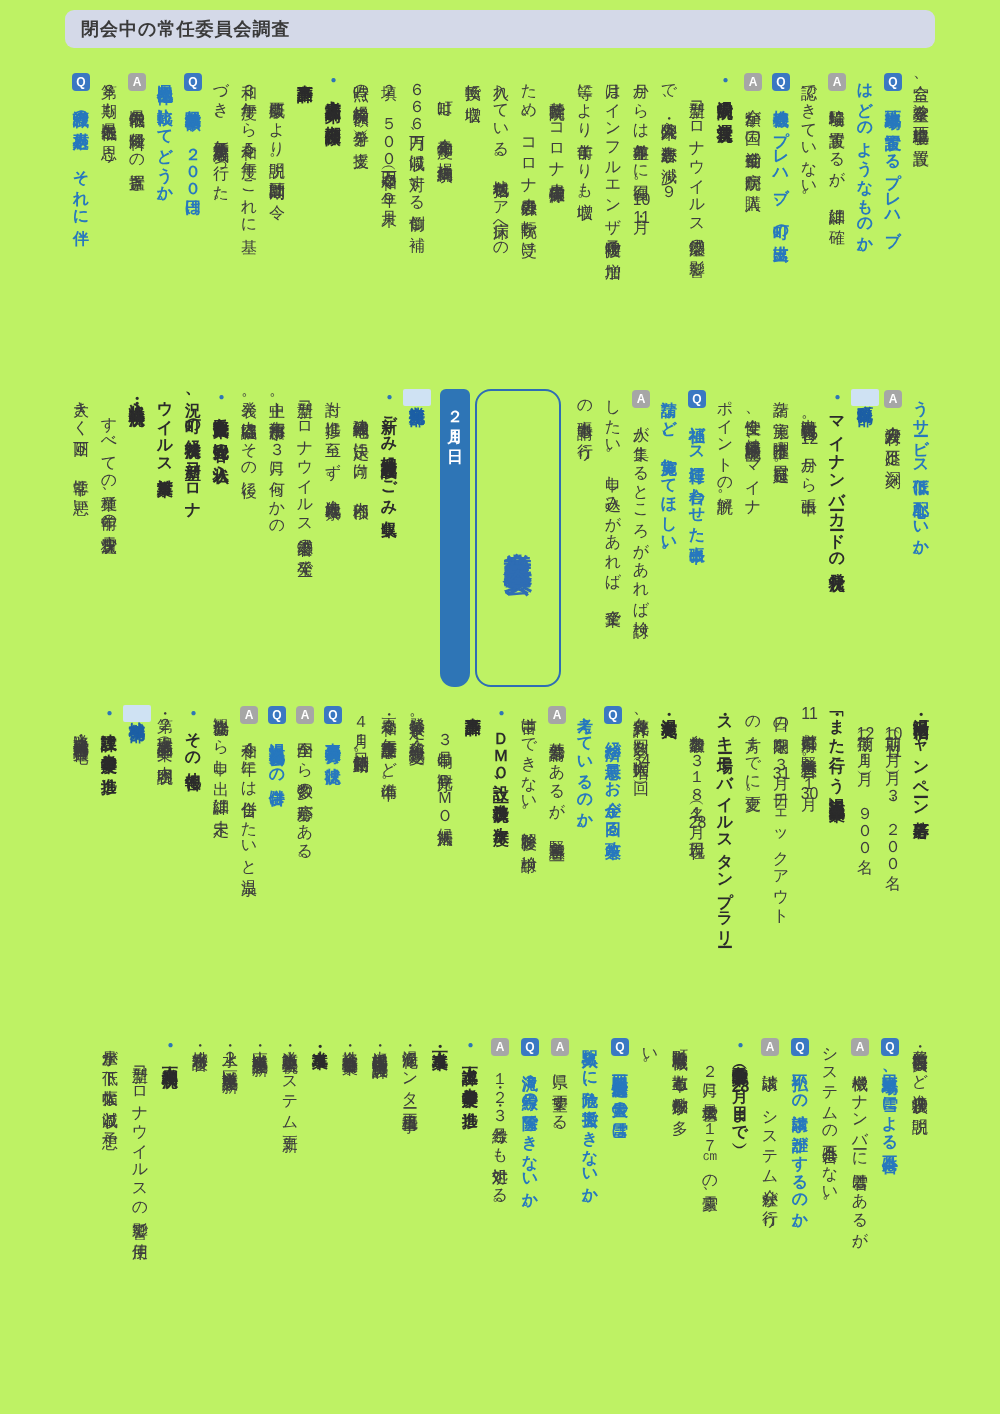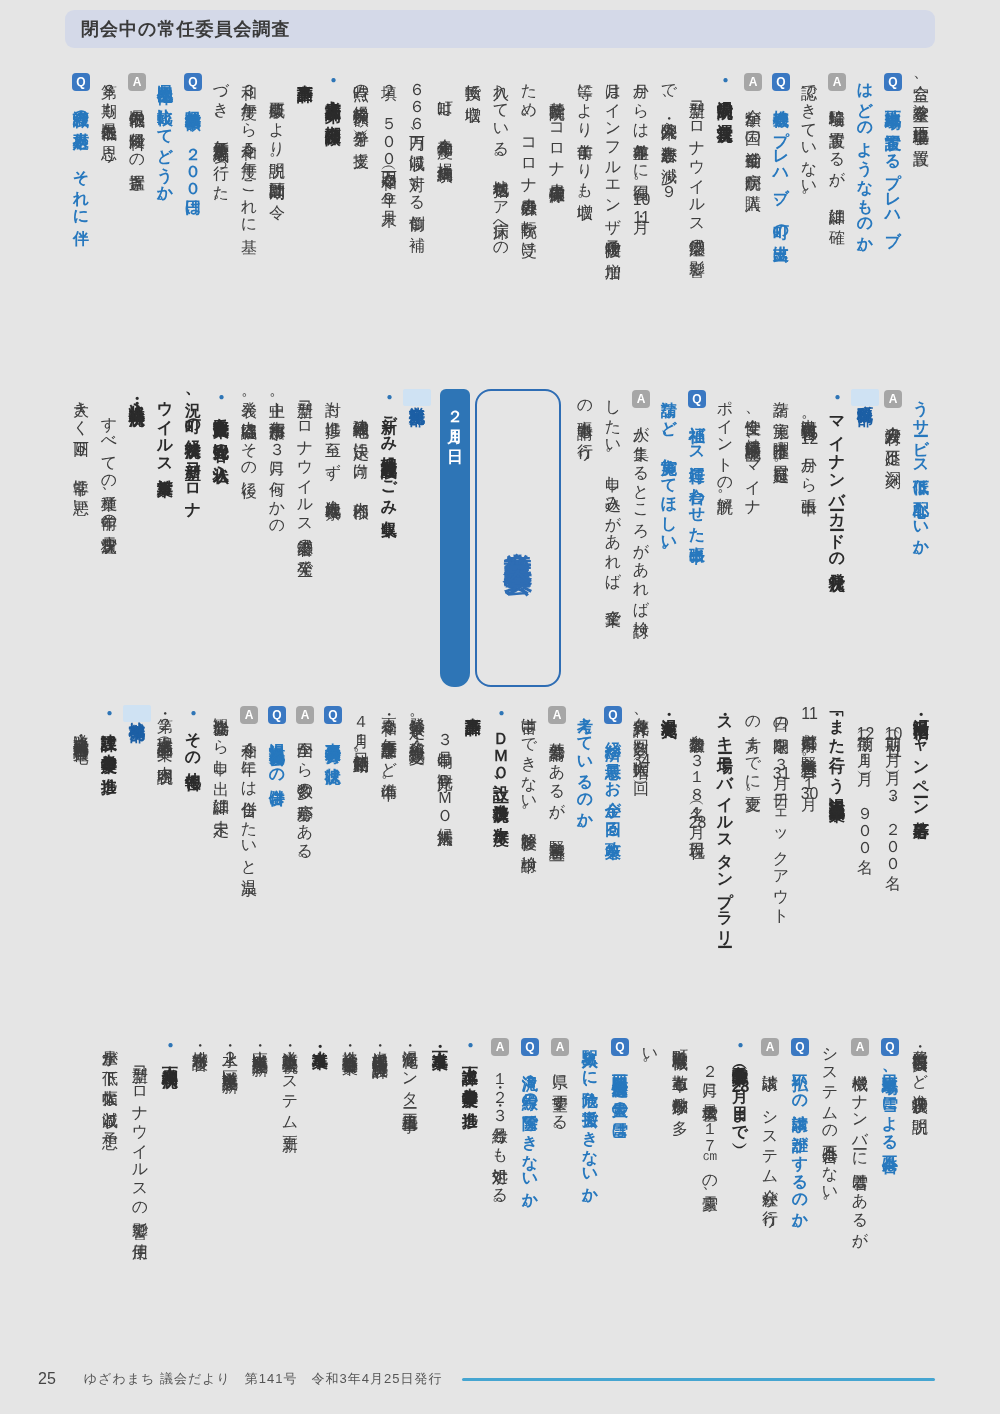--- a/index.html
+++ b/index.html
@@ -1,17 +1,17 @@
 <!DOCTYPE html>
 <html lang="ja"><head>
 <meta charset="utf-8">
 <style>
   html,body { margin:0; padding:0; background:#ffffff; }
   .page {
-    width:1000px; height:1414px; position:relative; background:#e5e5e5;
+    width:1000px; height:1414px; position:relative; background:#bef264;
     font-family:"Liberation Sans", sans-serif; color:#3d3d3d;
     box-sizing:border-box; padding:10px 65px 0 65px; overflow:hidden;
   }
   .banner {
     width:870px; height:38px; background:#d4d9e8; border-radius:9px;
     font-size:18px; font-weight:bold; color:#3a3a3a;
     line-height:38px; padding-left:16px; box-sizing:border-box;
     margin-bottom:24px; letter-spacing:1px;
   }
   
@@ -206,18 +206,13 @@
       <div class="col t-sub"><span class="ctext">・水道事業</span></div>
       <div class="col t-item"><span class="ctext">・水道施設中央監視システム更新</span></div>
       <div class="col t-item"><span class="ctext">・上水区域水道施設更新</span></div>
       <div class="col t-item"><span class="ctext">・上水２区域水道施設更新</span></div>
       <div class="col t-item"><span class="ctext">・排水管布設替</span></div>
       <div class="col t-section"><span class="dot">●</span><span class="ctext">上下水道利用状況</span></div>
       <div class="col t-body"><span class="ctext">　新型コロナウイルスの影響で使用</span></div>
       <div class="col t-body"><span class="ctext">水量が低下。大幅な減収と予想。</span></div>
     </div>
 
-  <div class="footer">
-    <span class="pnum">25</span>
-    <span class="pub">ゆざわまち 議会だより　第141号　令和3年4月25日発行</span>
-    <span class="rule"></span>
-  </div>
 </div>
 
 </body></html>

